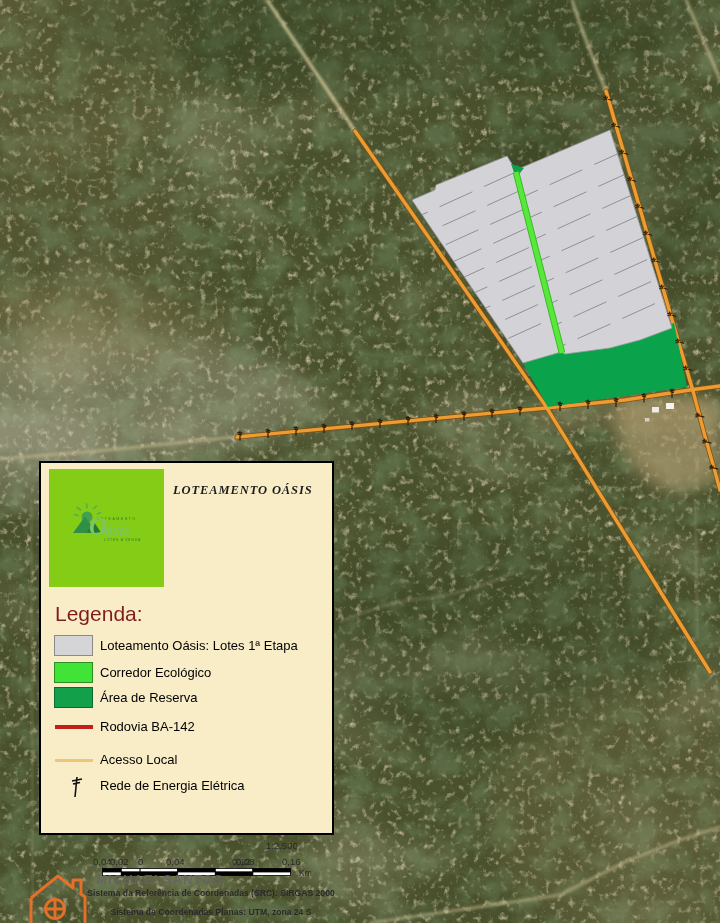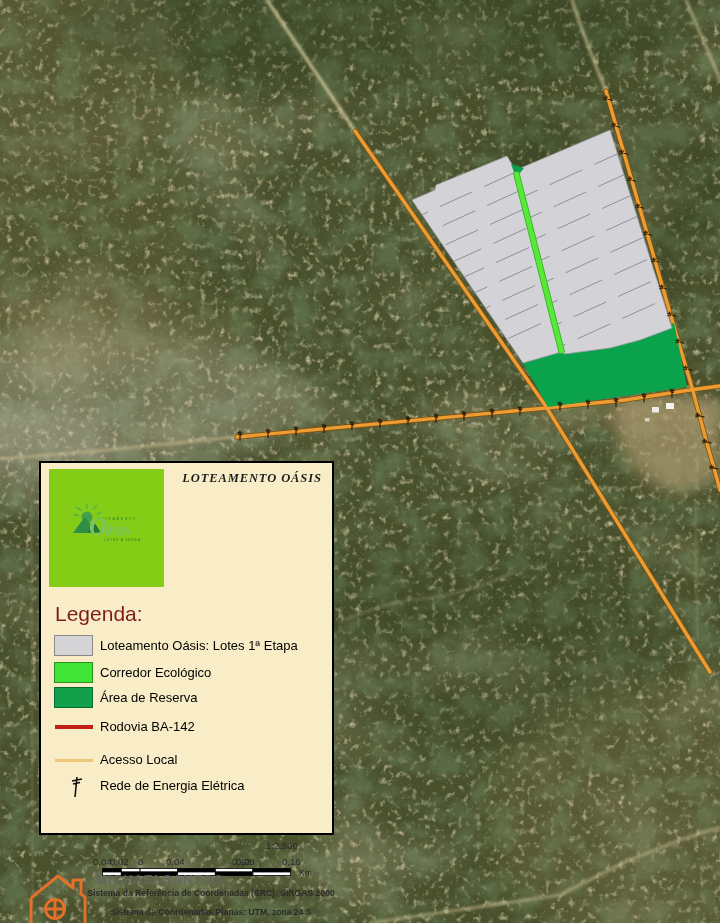--- a/index.html
+++ b/index.html
@@ -1,20 +1,20 @@
 <!DOCTYPE html>
 <html><head>
 <meta charset="utf-8">
 <style>
   html,body{margin:0;padding:0;}
   body{width:720px;height:923px;overflow:hidden;font-family:"Liberation Sans",sans-serif;position:relative;background:#47502e;}
   #map{position:absolute;left:0;top:0;}
   .legend{position:absolute;left:39px;top:461px;width:295px;height:374px;background:#f9edc8;border:2px solid #000;box-sizing:border-box;}
   .logo{position:absolute;left:8px;top:6px;width:115px;height:118px;background:#84cc16;}
-  .ltitle{position:absolute;left:132px;top:8px;width:158px;text-align:center;font-family:"Liberation Serif",serif;font-style:italic;font-weight:bold;font-size:12.5px;letter-spacing:0.9px;color:#1c1c1c;}
+  .ltitle{position:absolute;left:132px;top:20px;width:158px;text-align:left;font-family:"Liberation Serif",serif;font-style:italic;font-weight:bold;font-size:12.5px;letter-spacing:0.9px;color:#1c1c1c;}
   .bullets{position:absolute;left:130px;top:28px;width:172px;font-size:9.3px;color:#111;white-space:nowrap;}
   .bullets div{margin-bottom:12px;line-height:9.5px;}
   .lgtitle{position:absolute;left:14px;top:139px;font-size:21px;font-weight:normal;color:#7f1d1d;}
   .item{position:absolute;left:13px;height:22px;}
   .sw{position:absolute;left:0;top:0;width:39px;height:21px;box-sizing:border-box;}
   .lab{position:absolute;left:46px;top:3px;font-size:13px;color:#000;white-space:nowrap;}
   .scaletxt{position:absolute;color:#2a2a2a;}
   .wm{position:absolute;left:96px;top:872px;font-size:13px;font-weight:bold;letter-spacing:1.1px;color:rgba(100,100,100,0.85);}
 </style>
 </head>

